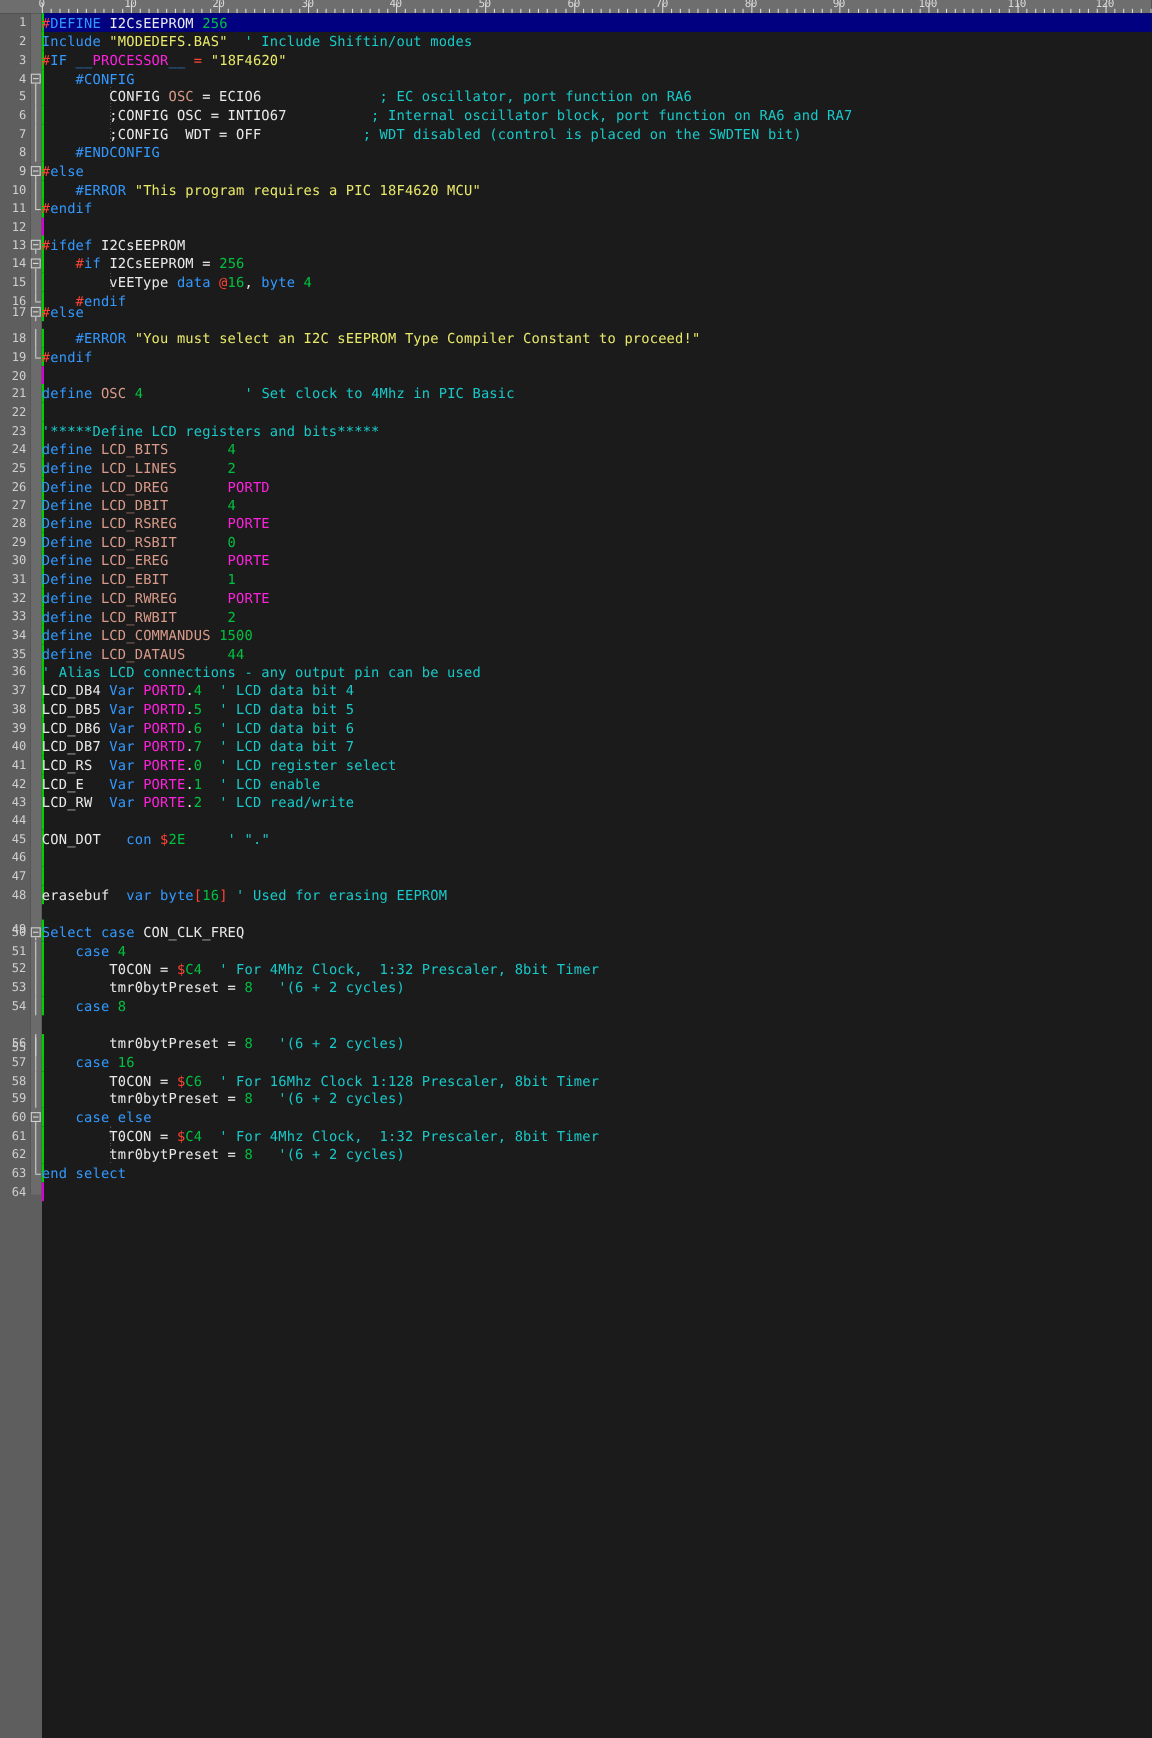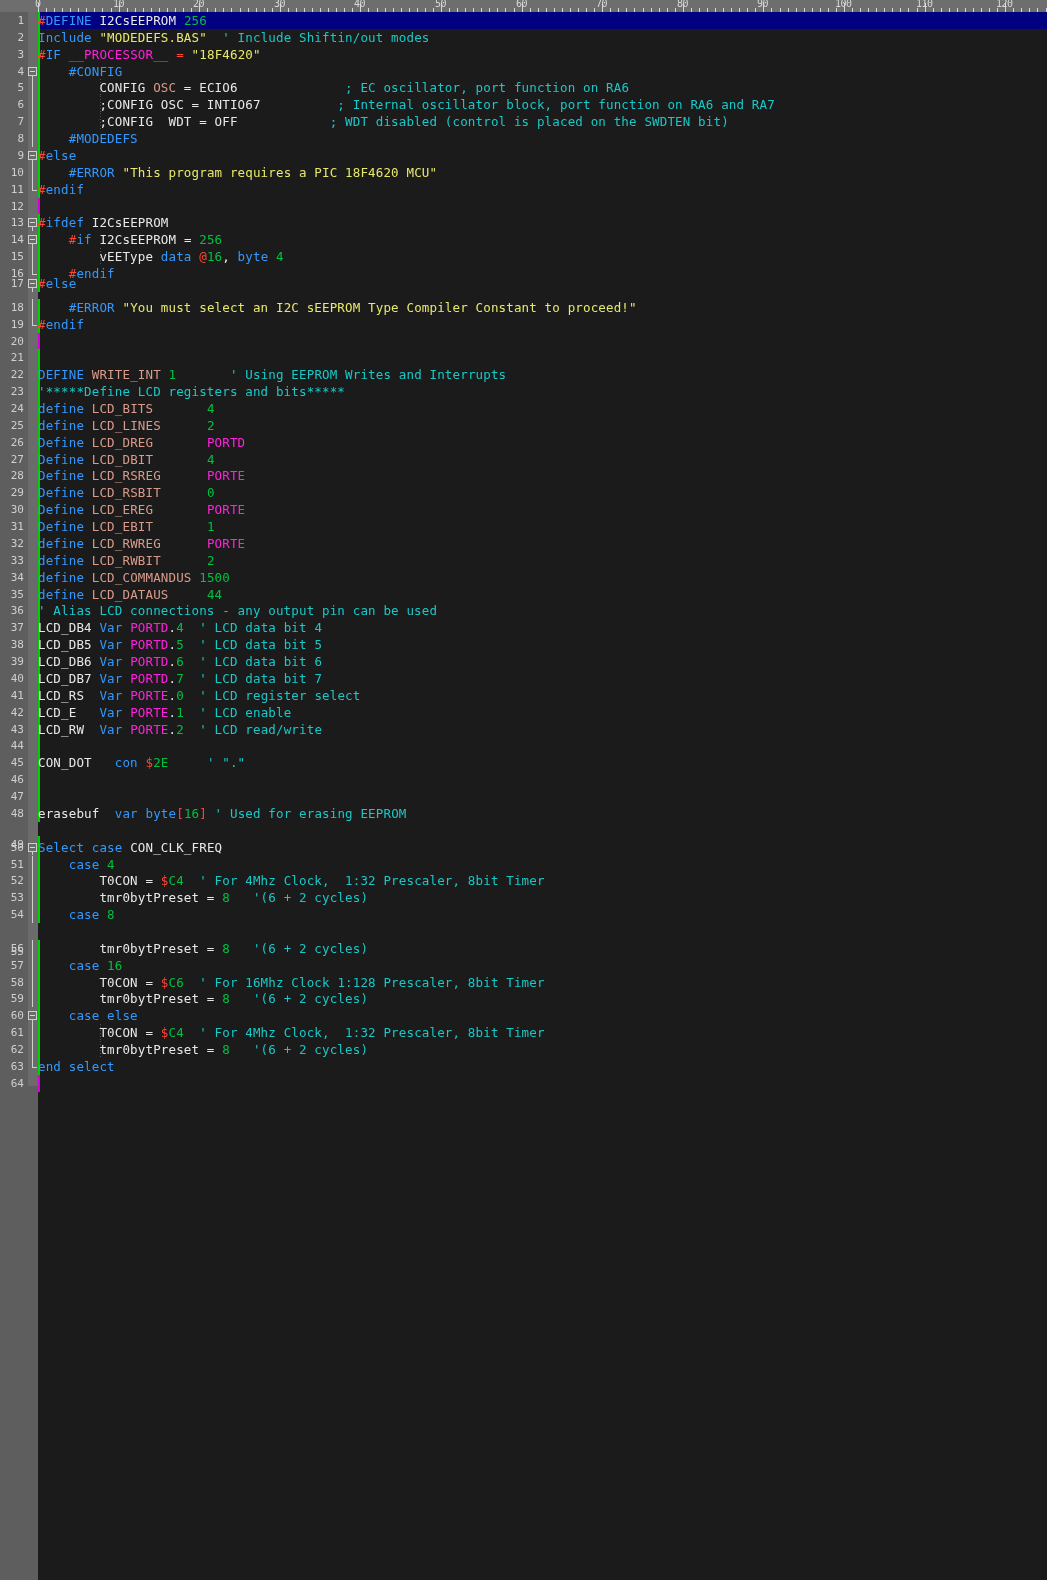--- a/index.html
+++ b/index.html
@@ -283,21 +283,21 @@
         <div class="lnum">7</div>
         <div class="chbar saved"></div>
         <div class="foldline" style="top: 0px; height: 16.87px;"></div>
         <div class="iguide" style="left: 100px; top: 0px; height: 16.87px;"></div>
         <div class="codetext"><span class="t-plain">        ;CONFIG  WDT = OFF</span><span class="t-plain">            </span><span class="t-com">; WDT disabled (control is placed on the SWDTEN bit)</span></div>
       </div>
       <div class="line" style="top: 118.09px;">
         <div class="lnum">8</div>
         <div class="chbar saved"></div>
         <div class="foldline" style="top: 0px; height: 16.87px;"></div>
-        <div class="codetext"><span class="t-plain">    </span><span class="t-kw">#MODEDEFS</span></div>
+        <div class="codetext"><span class="t-plain">    </span><span class="t-kw">#ENDCONFIG</span></div>
       </div>
       <div class="line" style="top: 134.96px;">
         <div class="lnum">9</div>
         <div class="chbar saved"></div>
         <div class="foldline" style="top: 13px; height: 3.87px;"></div>
         <div class="foldbox" style="top: 4px;"></div>
         <div class="codetext"><span class="t-pp">#</span><span class="t-kw">else</span></div>
       </div>
       <div class="line" style="top: 151.83px;">
         <div class="lnum">10</div>
@@ -366,25 +366,25 @@
         <div class="codetext"><span class="t-pp">#</span><span class="t-kw">endif</span></div>
       </div>
       <div class="line" style="top: 320.53px;">
         <div class="lnum">20</div>
         <div class="chbar unsaved"></div>
         <div class="codetext"></div>
       </div>
       <div class="line" style="top: 337.4px;">
         <div class="lnum">21</div>
         <div class="chbar saved"></div>
+        <div class="codetext"><span class="t-kw">define</span><span class="t-plain"> </span><span class="t-id">OSC</span><span class="t-plain"> </span><span class="t-num">4</span><span class="t-plain">            </span><span class="t-com">' Set clock to 4Mhz in PIC Basic</span></div>
       </div>
       <div class="line" style="top: 354.27px;">
         <div class="lnum">22</div>
         <div class="chbar saved"></div>
-        <div class="codetext"><span class="t-kw">DEFINE</span><span class="t-plain"> </span><span class="t-id">WRITE_INT</span><span class="t-plain"> </span><span class="t-num">1</span><span class="t-plain">       </span><span class="t-com">' Using EEPROM Writes and Interrupts</span></div>
       </div>
       <div class="line" style="top: 371.14px;">
         <div class="lnum">23</div>
         <div class="chbar saved"></div>
         <div class="codetext"><span class="t-com">'*****Define LCD registers and bits*****</span></div>
       </div>
       <div class="line" style="top: 388.01px; padding-left: 32px;">
         <div class="lnum">24</div>
         <div class="chbar saved"></div>
         <div class="codetext"><span class="t-kw">define</span><span class="t-plain"> </span><span class="t-id">LCD_BITS</span><span class="t-plain">       </span><span class="t-num">4</span></div>

